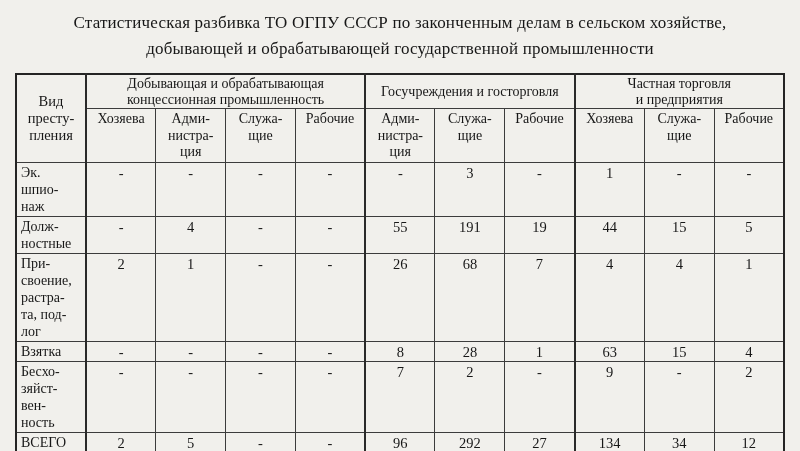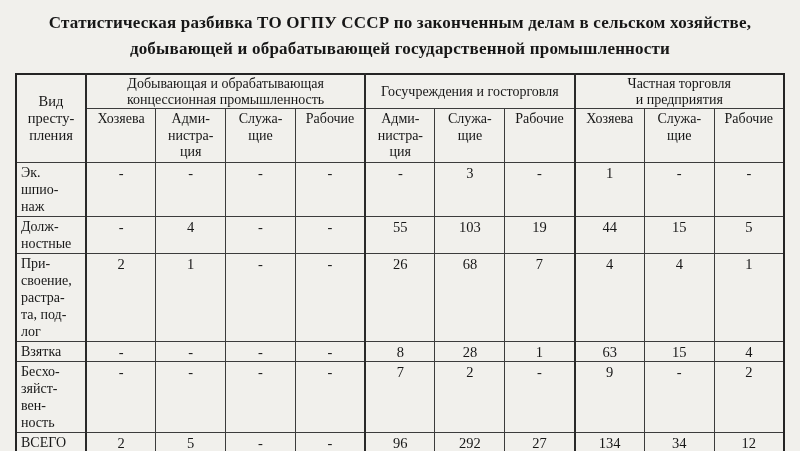--- a/index.html
+++ b/index.html
@@ -8,21 +8,21 @@
     width: 800px; height: 451px;
     background: #f1f0ec;
     font-family: "Liberation Serif", serif;
     color: #171717;
     overflow: hidden;
   }
   .title {
     margin: 10px auto 0;
     width: 784px;
     text-align: center;
-    font-weight: bold;
+    font-weight: normal;
     font-size: 17px;
     line-height: 26px;
     white-space: pre-line;
     letter-spacing: 0.2px;
   }
   table.stat {
     border-collapse: collapse;
     table-layout: fixed;
     width: 770px;
     margin: 11px auto 0;
@@ -155,21 +155,21 @@
       <td class="num">-</td>
     </tr>
     <tr class="r-off">
       <th class="row-label">Долж-
 ностные</th>
       <td class="num gsep">-</td>
       <td class="num">4</td>
       <td class="num">-</td>
       <td class="num">-</td>
       <td class="num gsep">55</td>
-      <td class="num">103</td>
+      <td class="num">191</td>
       <td class="num">19</td>
       <td class="num gsep">44</td>
       <td class="num">15</td>
       <td class="num">5</td>
     </tr>
     <tr class="r-emb">
       <th class="row-label">При-
 своение,
 растра-
 та, под-

